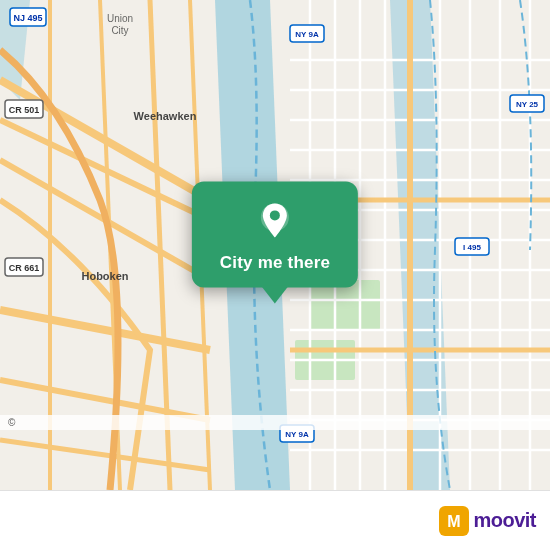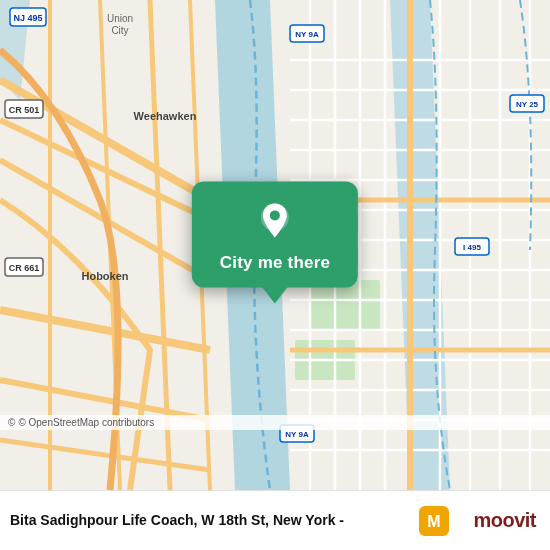--- a/index.html
+++ b/index.html
@@ -130,23 +130,22 @@
     #moovit-logo {
       display: flex;
       align-items: center;
       gap: 4px;
       flex-shrink: 0;
     }
 
     #moovit-text {
       font-size: 20px;
       font-weight: bold;
-      color: #7f1d1d;
+      color: #4c1d95;
       letter-spacing: -0.5px;
-      margin-left: 20px;
     }
 
     #moovit-icon {
       width: 30px;
       height: 30px;
     }
   </style>
 </head>
 <body>
 
@@ -252,28 +251,26 @@
         <circle cx="22" cy="17" r="10" fill="white" opacity="0.4"></circle>
         <path d="M22 4 C15 4 10 9.5 10 16 C10 24 22 38 22 38 C22 38 34 24 34 16 C34 9.5 29 4 22 4Z" fill="white"></path>
         <circle cx="22" cy="16" r="5" fill="#2e9e6b"></circle>
       </svg>
       <button id="take-me-there-btn">City me there</button>
     </div>
   </div>
 
   <div id="copyright-bar">
     <span>©</span>
-    <span id="copyright-text">© OpenStreetMap contributors</span>
   </div>
 </div>
 
 <div id="bottom-bar">
   <div id="location-info">
     <span id="location-name">
-      <span>Bita Sadighpour Life Coach, W 18th St, New York -</span>
       <br>
     </span>
   </div>
   <div id="moovit-logo">
     <svg id="moovit-icon" viewBox="0 0 30 30" xmlns="http://www.w3.org/2000/svg">
       <rect width="30" height="30" rx="6" fill="#f0a500"></rect>
       <text x="15" y="21" text-anchor="middle" font-size="16" font-weight="bold" fill="white">M</text>
     </svg>
     <span id="moovit-text">moovit</span>
   </div>

